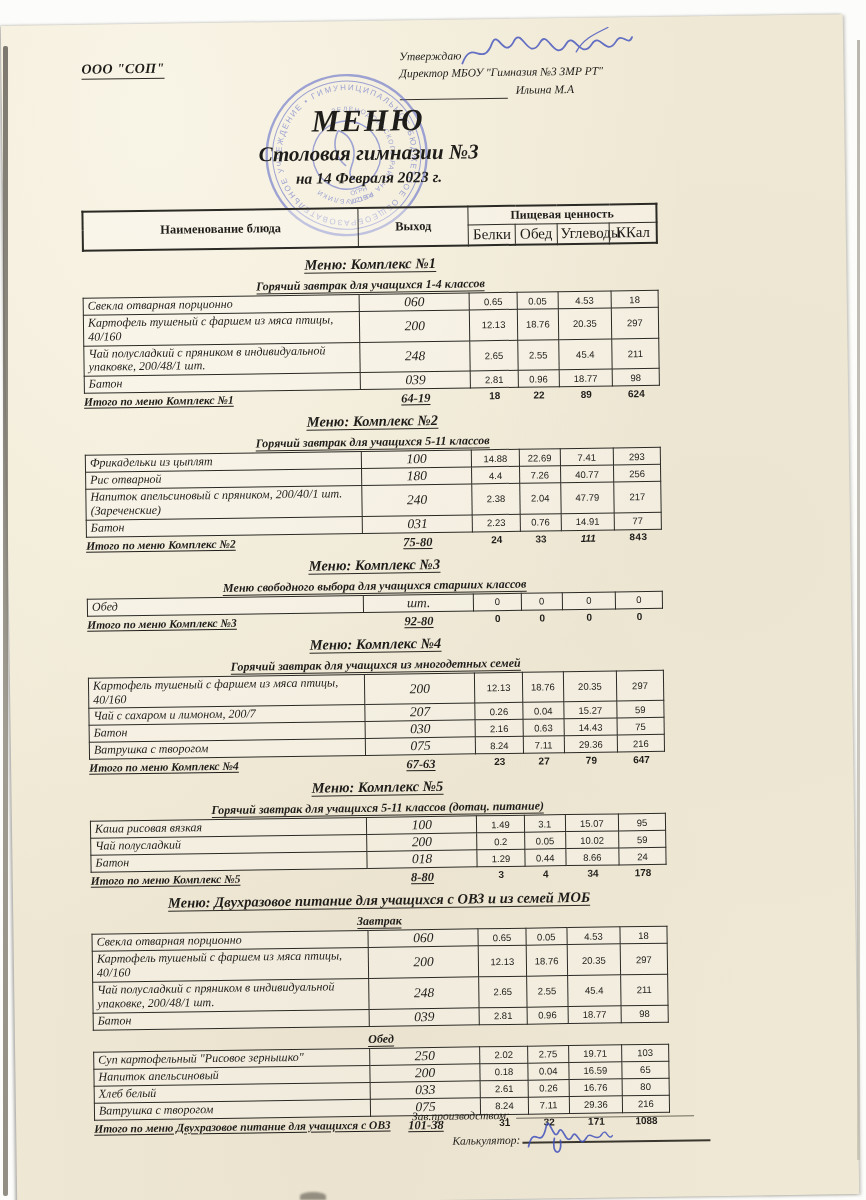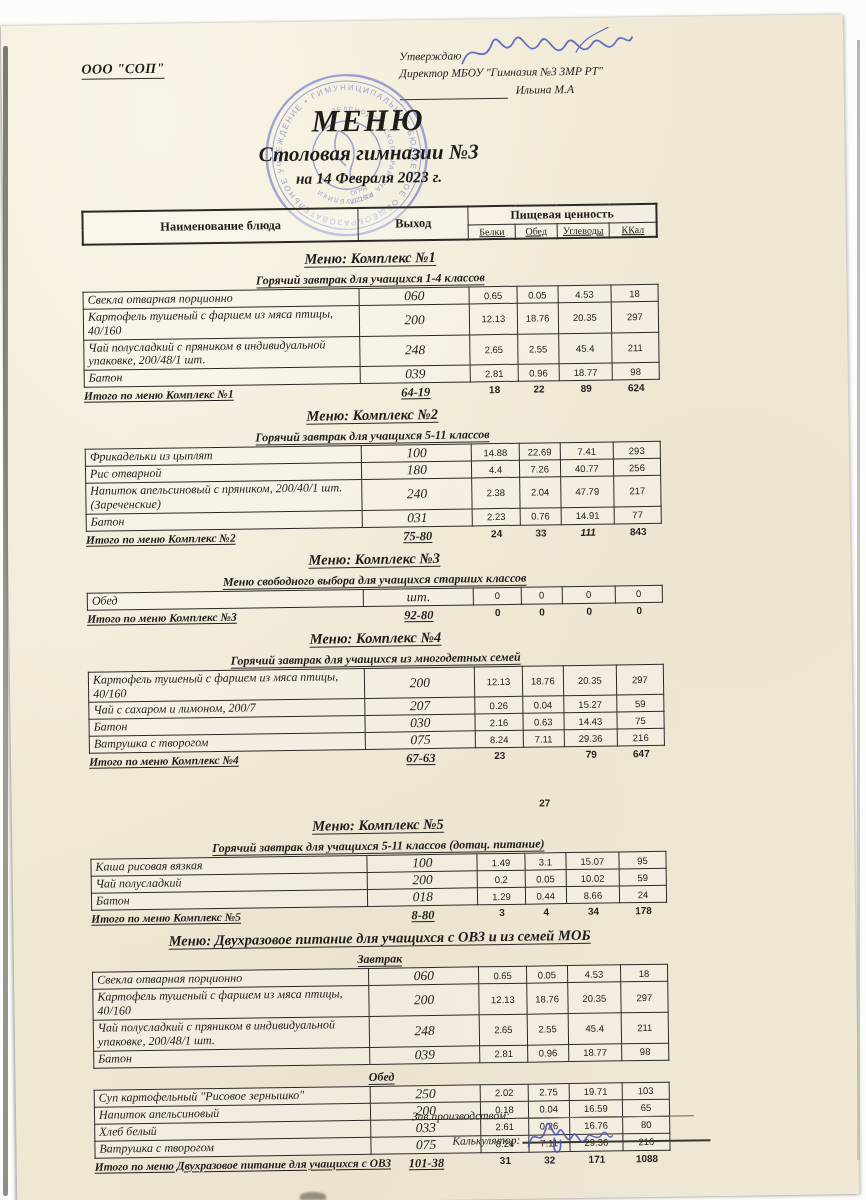--- a/index.html
+++ b/index.html
@@ -44,21 +44,21 @@
 
   
   .doc-body{position:absolute;top:186px;left:78px;width:576px;z-index:3;}
 
   table{border-collapse:collapse;table-layout:fixed;width:100%;
     background:rgba(253,251,244,.38);}
   .header-table{border:2px solid #2b2a25;}
   .header-table td{border:1.3px solid #2b2a25;padding:1px 3px;text-align:center;vertical-align:middle;}
   .h-name,.h-out{font-size:12.5px;font-weight:bold;}
   .h-nut{font-size:12px;font-weight:bold;padding:0 2px;}
-  .h-sub{font-size:10px;padding:0 1px;text-decoration:underline;}
+  .h-sub{font-size:15px;padding:0 1px;}
 
   #sections{margin-top:7px;}
   .section{margin-bottom:5px;}
   .sec-title{text-align:center;margin:5px 0 2px;}
   .sec-title span{font-size:14.5px;font-weight:bold;font-style:italic;
     border-bottom:1.4px solid #2a2823;padding-bottom:0px;}
   .sec-sub{text-align:center;margin:2px 0 1px;}
   .sec-sub span{font-size:12px;font-weight:bold;font-style:italic;border-bottom:1.2px solid #2a2823;}
 
   .menu-table{border:1.8px solid #2b2a25;margin-top:1px;}
@@ -263,21 +263,21 @@
                 <td class="c-num">77</td>
               </tr>
             </tbody>
           </table>
           <div class="total-line">
             <span class="t-label" style="width: 48%;">Итого по меню Комплекс №2</span>
             <span class="t-out" style="width: 19.2%;">75-80</span>
             <span class="t-num" style="width: 8.2%;">24</span>
             <span class="t-num" style="width: 7.2%;">33</span>
             <span class="t-num" style="width: 9.2%; font-style: italic;">111</span>
-            <span class="t-num" style="width: 8.2%;">843</span>
+            <span class="t-num" style="width: 8.2%; font-family: Liberation Mono, monospace;">843</span>
           </div>
         </div>
         <div class="section">
           <div class="sec-title"><span>Меню: Комплекс №3</span></div>
           <div class="sec-sub"><span>Меню свободного выбора для учащихся старших классов</span></div>
           <table class="menu-table">
             <colgroup>
               <col style="width: 48%;">
               <col style="width: 19.2%;">
               <col style="width: 8.2%;">
@@ -349,21 +349,21 @@
                 <td class="c-num">7.11</td>
                 <td class="c-num">29.36</td>
                 <td class="c-num">216</td>
               </tr>
             </tbody>
           </table>
           <div class="total-line">
             <span class="t-label" style="width: 48%;">Итого по меню Комплекс №4</span>
             <span class="t-out" style="width: 19.2%;">67-63</span>
             <span class="t-num" style="width: 8.2%;">23</span>
-            <span class="t-num" style="width: 7.2%; margin-top: 48px;">27</span>
+            <span class="t-num" style="width: 7.2%;">27</span>
             <span class="t-num" style="width: 9.2%;">79</span>
             <span class="t-num" style="width: 8.2%;">647</span>
           </div>
         </div>
         <div class="section">
           <div class="sec-title"><span>Меню: Комплекс №5</span></div>
           <div class="sec-sub"><span>Горячий завтрак для учащихся 5-11 классов (дотац. питание)</span></div>
           <table class="menu-table">
             <colgroup>
               <col style="width: 48%;">

